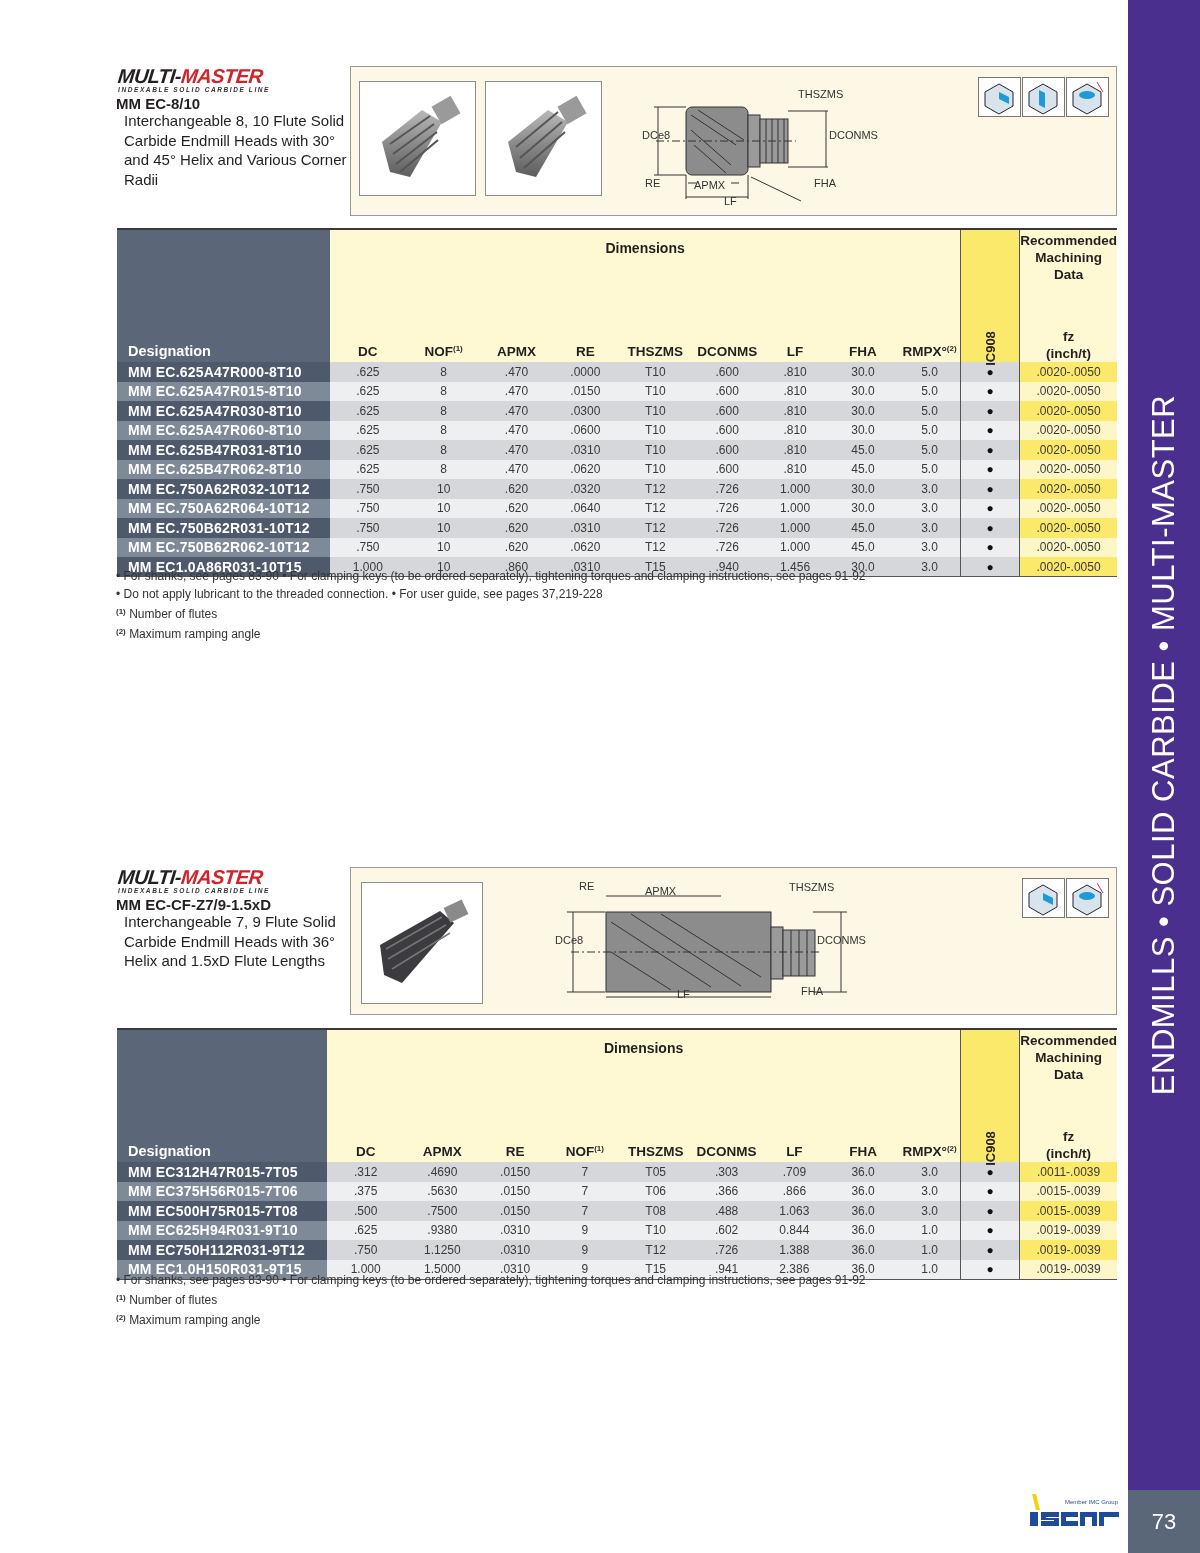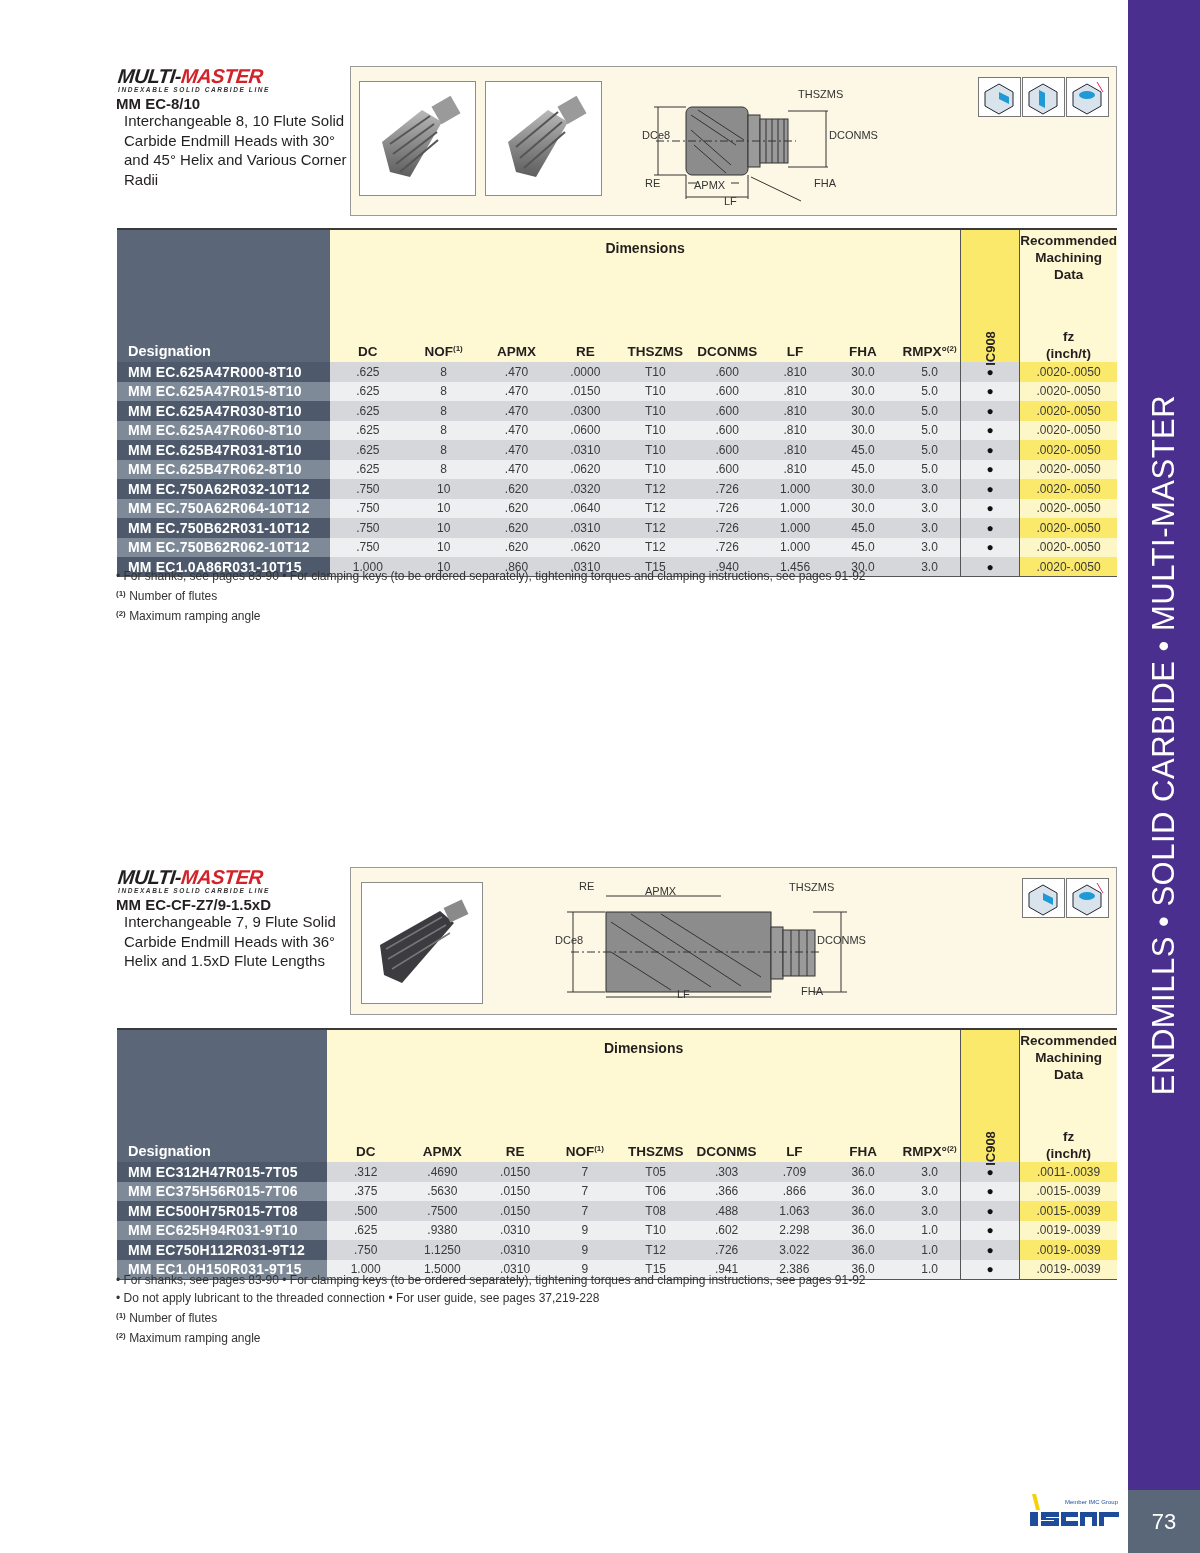--- a/index.html
+++ b/index.html
@@ -355,20 +355,21 @@
         <td>30.0</td>
         <td>3.0</td>
         <td class="grade">●</td>
         <td class="rec">.0020-.0050</td>
       </tr>
     </tbody>
 </table>
 
 <div class="notes" style="top:567px;">
   <div>•  For shanks, see pages 83-90   •  For clamping keys (to be ordered separately), tightening torques and clamping instructions, see pages 91-92</div>
+  <div>•   Do not apply lubricant to the threaded connection.   •  For user guide, see pages 37,219-228</div>
   <div class="fn"><sup>(1)</sup> <span>Number of flutes</span></div>
   <div class="fn"><sup>(2)</sup> <span>Maximum ramping angle</span></div>
 </div>
 
 <div class="brand" style="top:867px;">
   <div class="mm-logo"><span class="multi">MULTI-</span><span class="master">MASTER</span></div>
   <div class="tagline">INDEXABLE SOLID CARBIDE LINE</div>
 </div>
 <div class="product-title" style="top:896px;">MM EC-CF-Z7/9-1.5xD</div>
 <div class="product-desc" style="top:912px;">Interchangeable 7, 9 Flute Solid Carbide Endmill Heads with 36° Helix and 1.5xD Flute Lengths</div>
@@ -509,35 +510,35 @@
         <td class="rec">.0015-.0039</td>
       </tr>
       <tr class="row even">
         <td class="desig">MM EC625H94R031-9T10</td>
         <td>.625</td>
         <td>.9380</td>
         <td>.0310</td>
         <td>9</td>
         <td>T10</td>
         <td>.602</td>
-        <td>2.298</td>
+        <td>0.844</td>
         <td>36.0</td>
         <td>1.0</td>
         <td class="grade">●</td>
         <td class="rec">.0019-.0039</td>
       </tr>
       <tr class="row odd">
         <td class="desig">MM EC750H112R031-9T12</td>
         <td>.750</td>
         <td>1.1250</td>
         <td>.0310</td>
         <td>9</td>
         <td>T12</td>
         <td>.726</td>
-        <td>3.022</td>
+        <td>1.388</td>
         <td>36.0</td>
         <td>1.0</td>
         <td class="grade">●</td>
         <td class="rec">.0019-.0039</td>
       </tr>
       <tr class="row even bottom-row">
         <td class="desig">MM EC1.0H150R031-9T15</td>
         <td>1.000</td>
         <td>1.5000</td>
         <td>.0310</td>
@@ -548,16 +549,15 @@
         <td>36.0</td>
         <td>1.0</td>
         <td class="grade">●</td>
         <td class="rec">.0019-.0039</td>
       </tr>
     </tbody>
 </table>
 
 <div class="notes" style="top:1271px;">
   <div>•  For shanks, see pages 83-90   •  For clamping keys (to be ordered separately), tightening torques and clamping instructions, see pages 91-92</div>
-  <div>•   Do not apply lubricant to the threaded connection   •  For user guide, see pages 37,219-228</div>
   <div class="fn"><sup>(1)</sup> <span>Number of flutes</span></div>
   <div class="fn"><sup>(2)</sup> <span>Maximum ramping angle</span></div>
 </div>
 
 </body></html>

